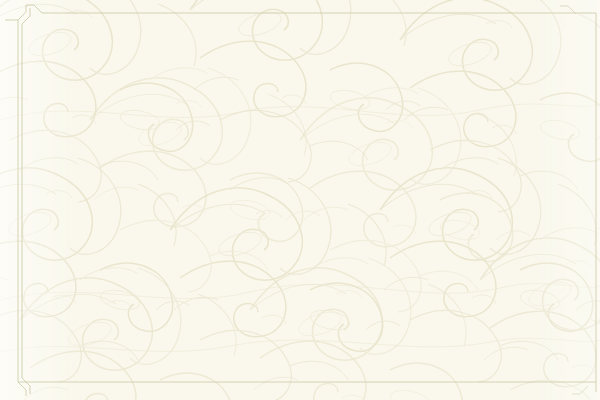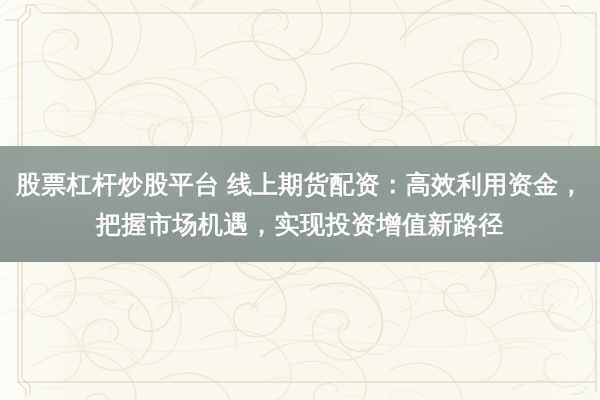--- a/index.html
+++ b/index.html
@@ -157,18 +157,14 @@
   <div class="frame">
     <svg viewBox="0 0 600 400" xmlns="http://www.w3.org/2000/svg">
       <path d="M26,5 L34,5 L42,13 L596,13 M26,5 L26,12 L18,20 L18,382 L26,390 L26,396 M18,20 L5,20
                M596,13 L596,392 M18,382 L596,382" fill="none" stroke="#cdcba9" stroke-width="1" stroke-linejoin="miter" opacity="0.85"></path>
       <path d="M30,8 L30,16 L22,24 L22,378 L30,386 L30,394" fill="none" stroke="#c7c6a2" stroke-width="1" opacity="0.8"></path>
       <path d="M560,6 L568,6 L576,14" fill="none" stroke="#cdcba9" stroke-width="1" opacity="0.7"></path>
       <path d="M572,394 L580,394 L588,386" fill="none" stroke="#cdcba9" stroke-width="1" opacity="0.5"></path>
     </svg>
   </div>
 
-  <div class="banner">
-    <div class="banner-texture"></div>
-    <div class="banner-text">股票杠杆炒股平台 线上期货配资：高效利用资金，把握市场机遇，实现投资增值新路径</div>
-  </div>
 
 </div>
 
 </body></html>

